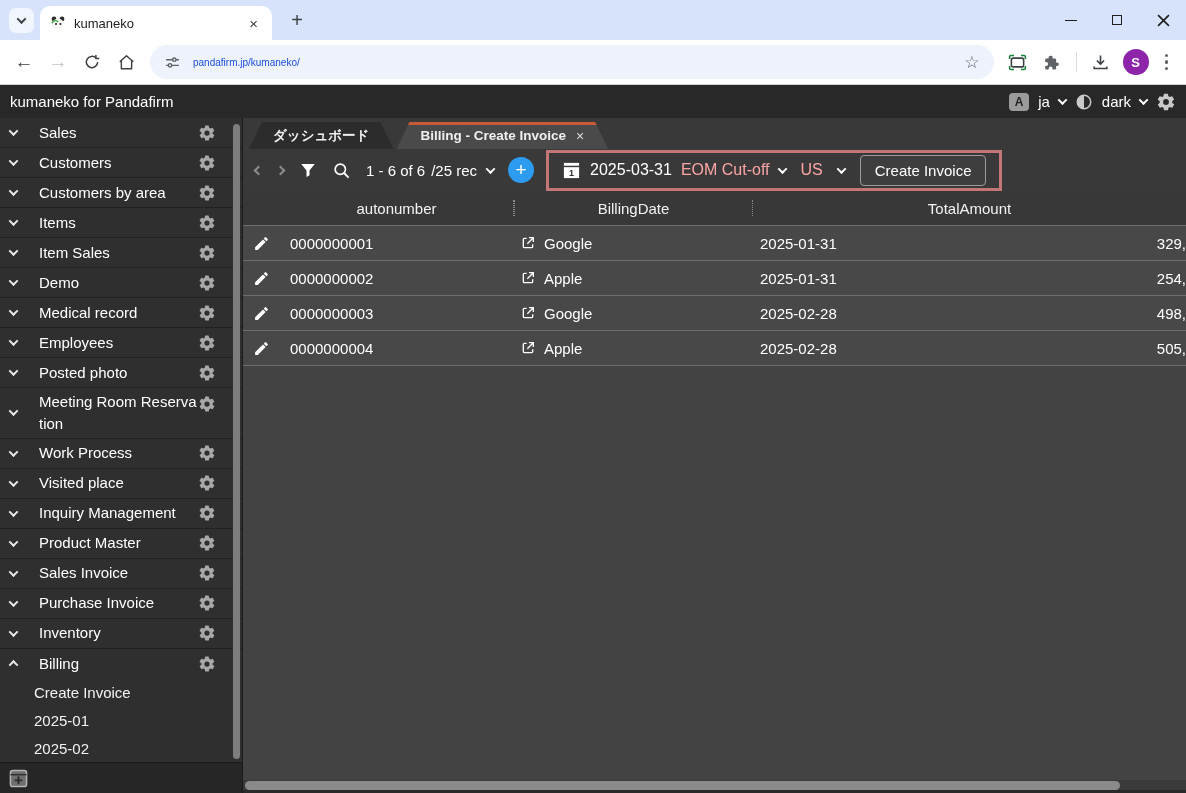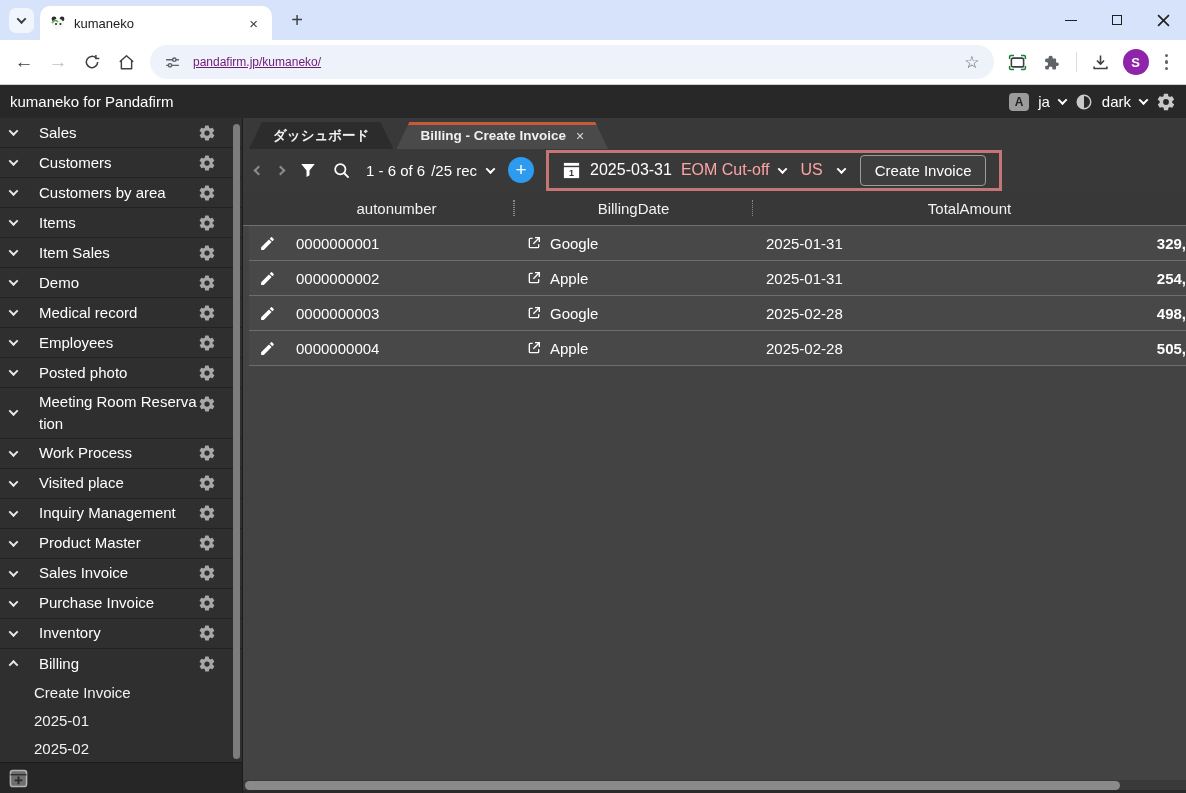--- a/index.html
+++ b/index.html
@@ -22,21 +22,21 @@
   .ic-min { width:12px; height:0; border-top:1.6px solid #1f1f1f; }
   .ic-max { width:10px; height:10px; border:1.4px solid #1f1f1f; }
 
   .btoolbar { height:45px; background:#fff; display:flex; align-items:center; padding:0 8px; gap:2px;
     flex:0 0 auto; border-bottom:1px solid #cfd1d4; }
   .navbtn { width:32px; height:32px; display:flex; align-items:center; justify-content:center; border-radius:50%; }
   .arrow-glyph { font-size:19px; color:#3c4043; }
   .arrow-glyph.disabled { color:#bdc1c6; }
   .urlpill { flex:1; height:34px; margin:0 6px; background:#edf2fb; border-radius:17px; display:flex;
     align-items:center; padding:0 14px; gap:12px; }
-  .url-text { font-size:12px; color:#701a75; flex:1;text-decoration:underline; }
+  .url-text { font-size:10px; color:#1d4ed8; flex:1; }
   .star-glyph { font-size:17px; color:#5f6368; }
   .ext-divider { width:1px; height:20px; background:#dadce0; margin:0 6px; }
   .avatar { width:26px; height:26px; border-radius:50%; background:#8e24aa; color:#fff; font-size:13px;
     font-weight:bold; display:flex; align-items:center; justify-content:center; margin:0 4px; }
   .kebab { display:flex; flex-direction:column; gap:3px; padding:0 10px; }
   .kebab i { width:3.5px; height:3.5px; border-radius:50%; background:#5f6368; }
 
   
   .app-header { height:33px; background:#282828; color:#fff; display:flex; align-items:center;
     padding:0 10px; font-size:15px; flex:0 0 auto; }
@@ -94,26 +94,26 @@
 
   .thead { height:35px; background:#383838; border-bottom:1px solid #6e6e6e; display:flex;
     align-items:center; font-size:15px; color:#f2f2f2; overflow:hidden; flex:0 0 auto; }
   .th-spacer { width:37px; flex:0 0 auto; }
   .th { text-align:center; flex:0 0 auto; }
   .th-sep { width:0; height:16px; border-left:1px dotted #8a8a8a; flex:0 0 auto; }
   .w-auto { width:233px; } .w-cust { width:234px; } .w-date { width:237px; }
   .th-total { flex:1; text-align:center; }
 
   .trow { height:35px; background:#484848; border-bottom:1px solid #6e6e6e; display:flex;
-    align-items:center; font-size:15px; color:#fff; overflow:hidden; flex:0 0 auto;margin-left:6px; }
+    align-items:center; font-size:15px; color:#fff; overflow:hidden; flex:0 0 auto; }
   .cell-pencil { width:37px; display:flex; justify-content:center; flex:0 0 auto; }
   .cell-auto { width:233px; padding-left:10px; flex:0 0 auto; }
   .cell-cust { width:234px; display:flex; align-items:center; gap:8px; padding-left:7px; flex:0 0 auto; }
   .cell-date { width:237px; padding-left:13px; flex:0 0 auto; }
-  .cell-total { flex:1; text-align:right; white-space:nowrap;font-weight:bold; }
+  .cell-total { flex:1; text-align:right; white-space:nowrap; }
 
   .empty-area { flex:1; }
   .hscroll { height:13px; background:#3a3a3a; display:flex; align-items:center; padding-left:2px;
     flex:0 0 auto; border-bottom:3px solid #2a2a2a; }
   .hthumb { width:875px; height:9px; background:#8a8a8a; border-radius:5px; }
 
   svg { display:block; }
 </style>
 </head>
 <body>

